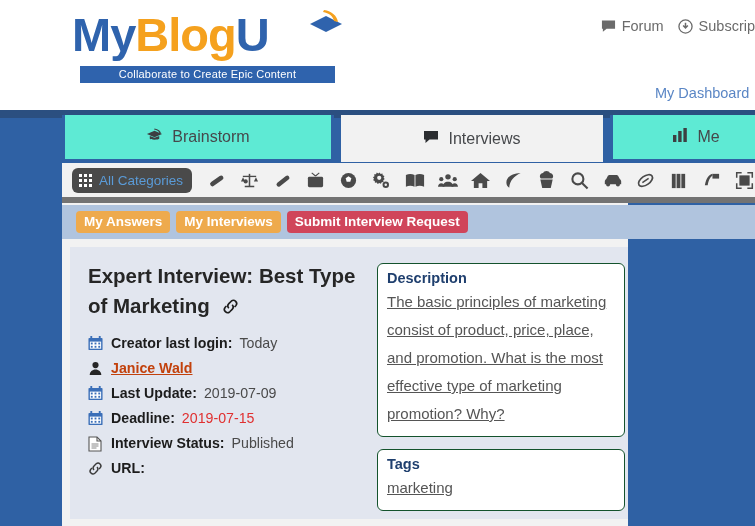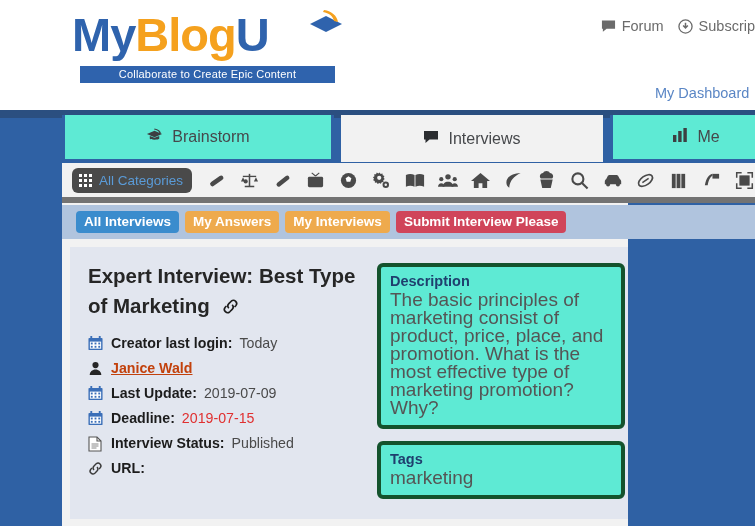--- a/index.html
+++ b/index.html
@@ -199,33 +199,33 @@
   .meta-val { color: #4a4a4a; }
   .meta-val-red { color: #e03030; }
   .meta-link {
     color: #c2410c; text-decoration: underline; font-weight: bold;
   }
   .blog-link { color: #5a94d8; text-decoration: none; }
   .please-rate { color: #4a86d6; font-size: 10.5px; }
   .rate-caret { color: #2f61a4; font-size: 10px; }
 
   .box {
-    border: 4px solid #14532d;
+    border: 1px solid #14532d;
     border-radius: 6px;
-    background: #5eead4;
+    background: #ffffff;
     padding: 6px 9px 8px 9px;
     box-sizing: border-box;
     margin-bottom: 12px;
   }
   .box-title {
     font-size: 14.5px; font-weight: bold; color: #1f3f6e;
     margin-bottom: 2px;
   }
   .box-body {
-    font-size: 19px; color: #555555; line-height: 18px;
+    font-size: 15px; color: #555555; line-height: 28px; text-decoration: underline;
   }
 </style>
 </head>
 <body>
 
 <div id="page">
 
   <div class="site-header">
 
     <div class="logo-wrap">
@@ -452,24 +452,23 @@
         <svg width="19" height="19" viewBox="0 0 20 20">
             <g fill="#4a4a4a">
               <path d="M1 1h6v1.6H2.6V7H1zM13 1h6v6h-1.6V2.6H13zM1 13h1.6v4.4H7V19H1zM17.4 13H19v6h-6v-1.6h4.4z"></path>
               <rect x="4.6" y="4.6" width="10.8" height="10.8"></rect>
             </g>
           </svg>
       </div>
     </div>
 
     <div class="filters">
-      <div class="fbtn fbtn-blue">All Interviews</div>
       <div class="fbtn fbtn-orange">My Answers</div>
       <div class="fbtn fbtn-orange">My Interviews</div>
-      <div class="fbtn fbtn-red">Submit Interview Please</div>
+      <div class="fbtn fbtn-red">Submit Interview Request</div>
     </div>
 
     <div class="card">
 
       <div class="card-left">
         <div class="iv-title">
           <span>Expert Interview: Best Type of Marketing</span>
           <span class="chain">
             <svg width="17" height="17" viewBox="0 0 18 18">
                 <g fill="none" stroke="#1c1c1c" stroke-width="1.7">

